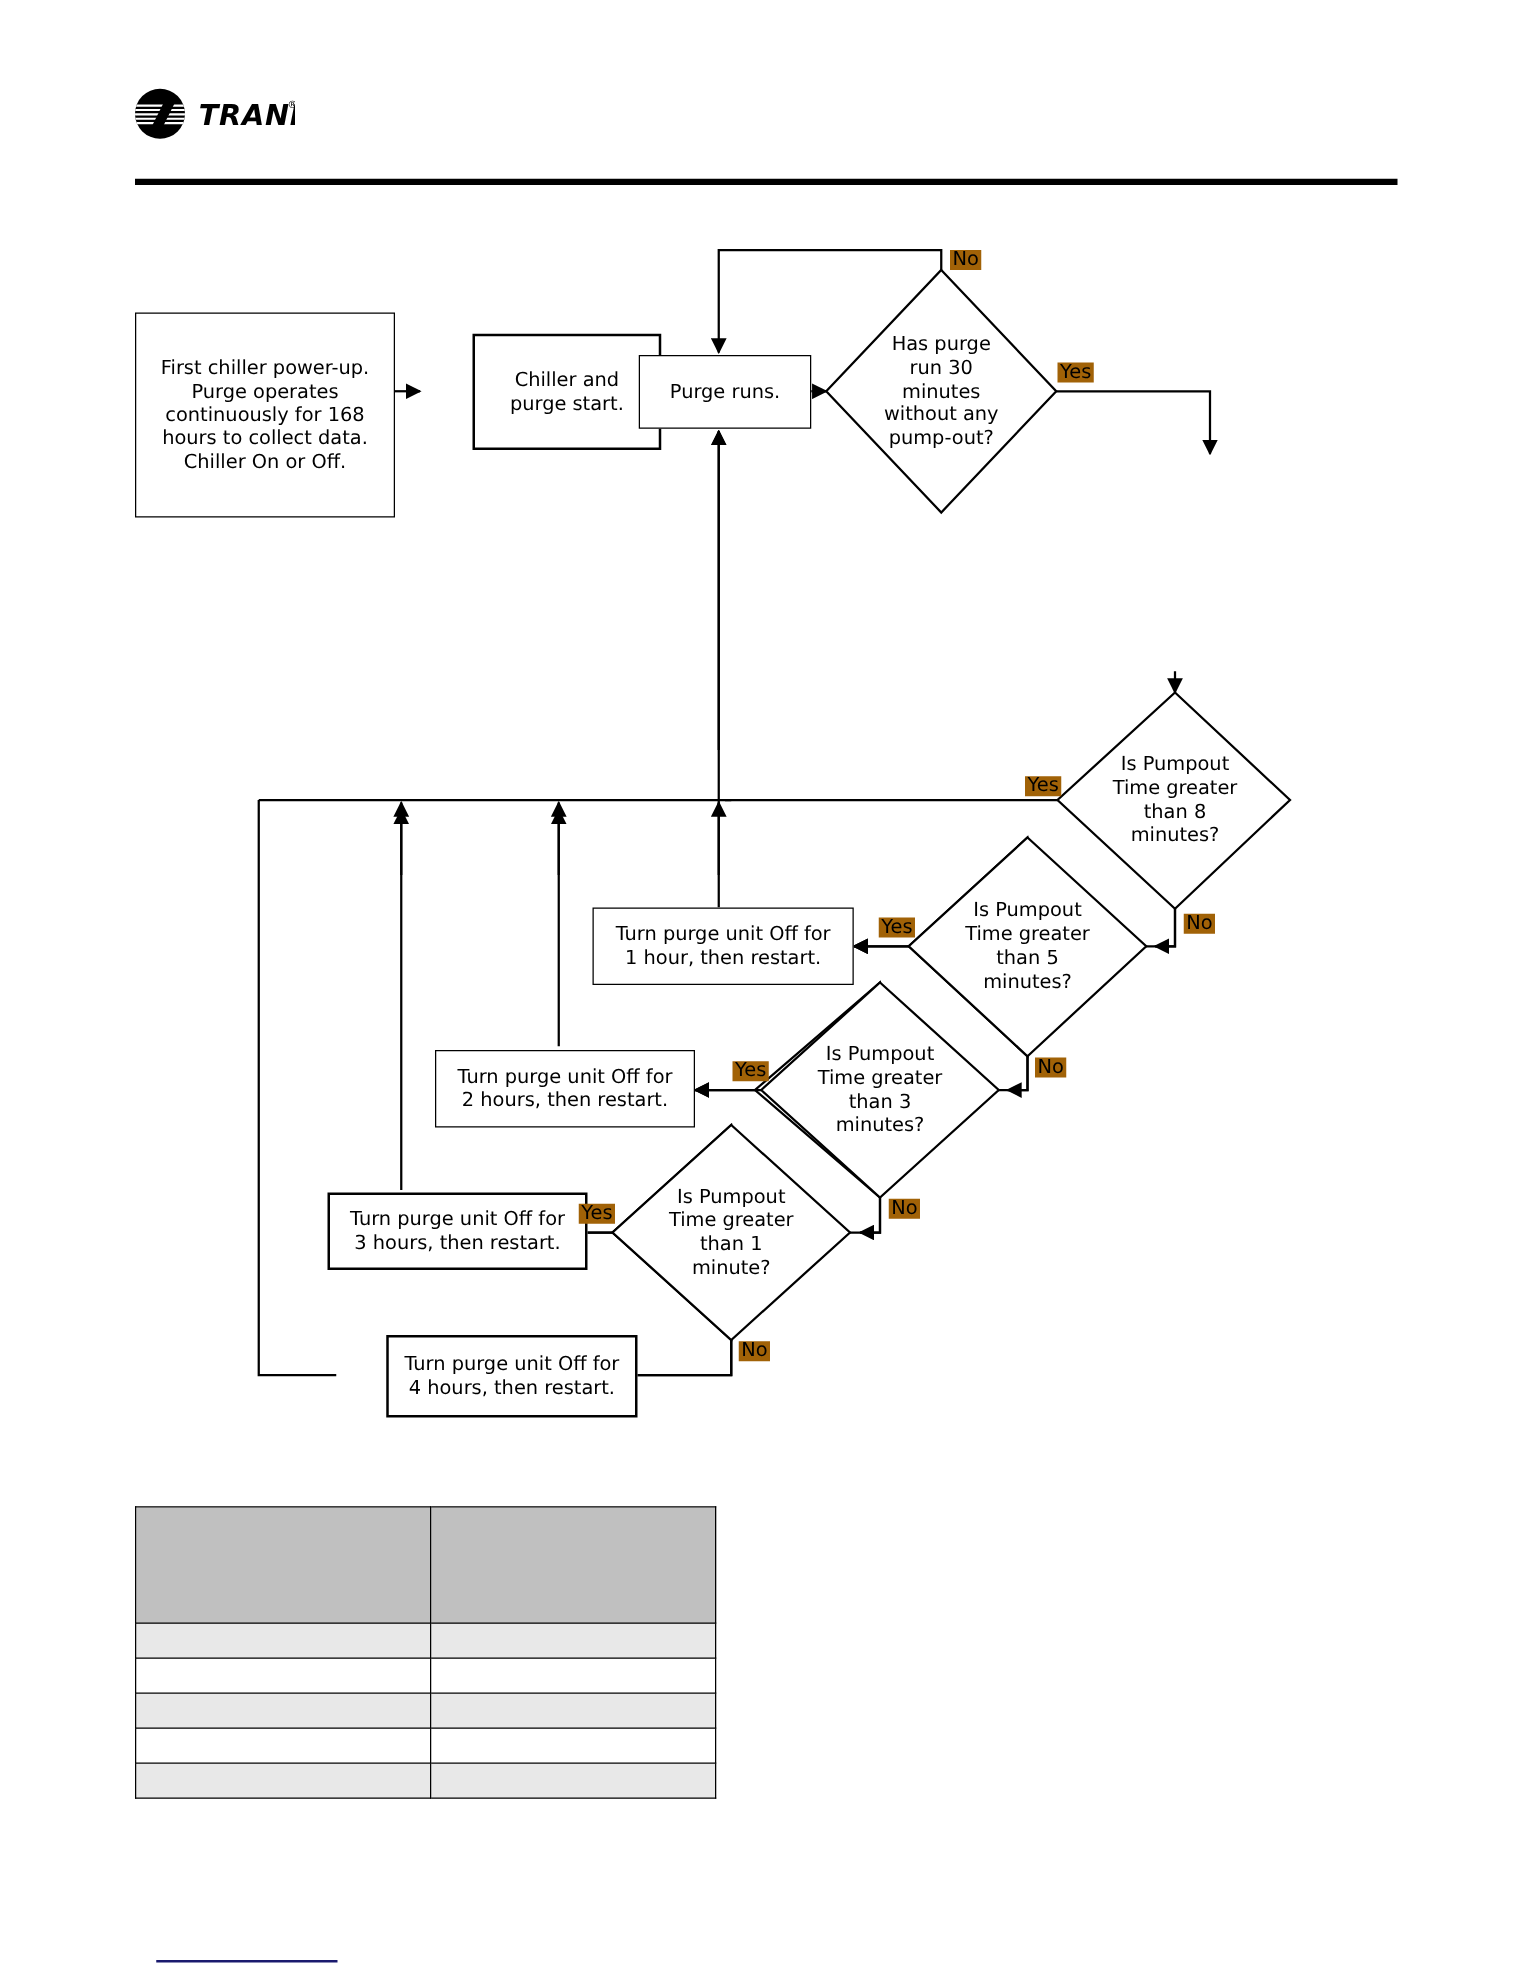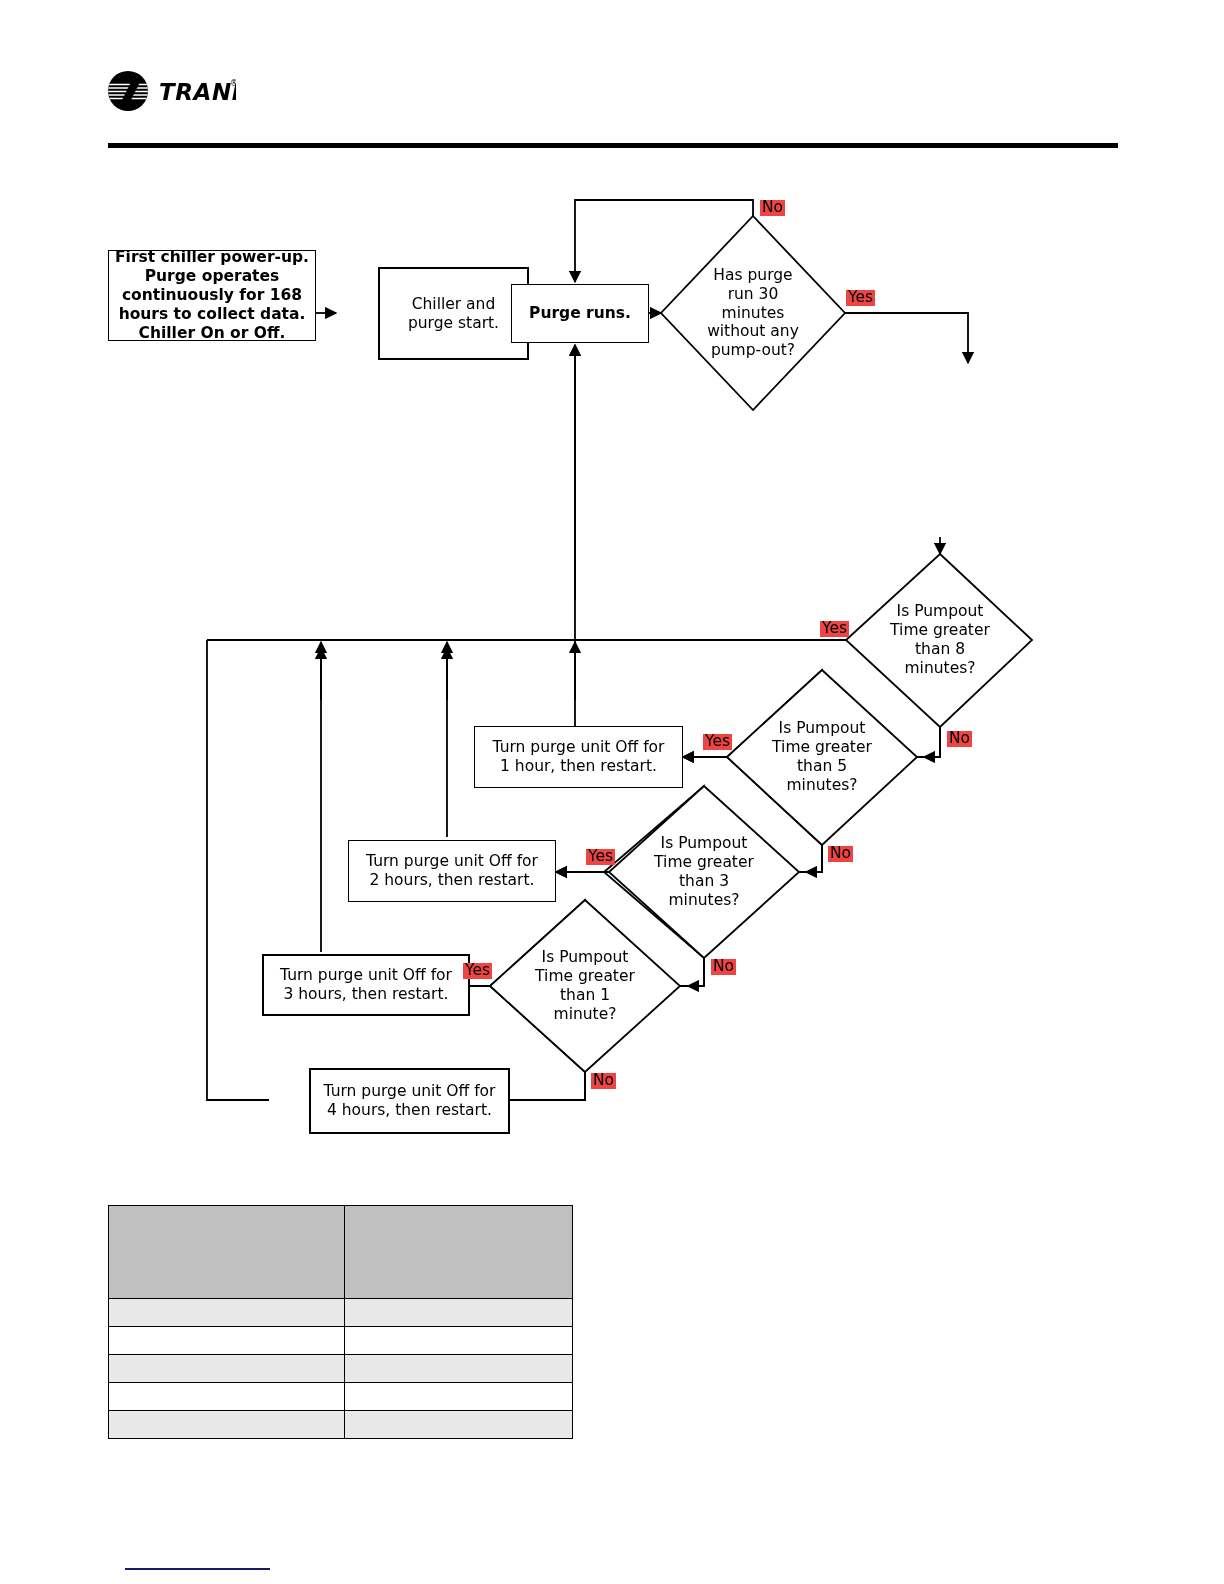--- a/index.html
+++ b/index.html
@@ -76,21 +76,21 @@
     align-items: center;
     justify-content: center;
     text-align: center;
     line-height: 1.22;
     white-space: pre-line;
     pointer-events: none;
   }
 
   .edge-label {
     position: absolute;
-    background: #ef4444;
+    background: #a16207;
     font-size: 15.5px;
     line-height: 1;
     padding: 0 2px;
   }
 
   
   #data-table {
     position: absolute;
     left: 108px;
     top: 1205px;
@@ -237,34 +237,34 @@
     </g>
 
     <g stroke="#000000" fill="none" stroke-width="1.8">
       <line x1="321" y1="700" x2="321" y2="642" marker-end="url(#arrow)"></line>
       <line x1="447" y1="700" x2="447" y2="642" marker-end="url(#arrow)"></line>
       <line x1="575" y1="700" x2="575" y2="642" marker-end="url(#arrow)"></line>
       <line x1="575" y1="600" x2="575" y2="345" marker-end="url(#arrow)"></line>
     </g>
   </svg>
 
-  <div class="node rect" style="left:108px; top:250px; width:208px; height:91px; font-size:15.5px;font-weight:bold;">
+  <div class="node rect" style="left:108px; top:250px; width:208px; height:164px; font-size:15.5px;">
     <span class="txt">First chiller power-up.
 Purge operates
 continuously for 168
 hours to collect data.
 Chiller On or Off.</span>
   </div>
 
   <div class="node rect-thick" style="left:338px; top:267px; width:151px; height:93px; font-size:15.5px;">
     <span class="txt">Chiller and
 purge start.</span>
   </div>
 
-  <div class="node rect" style="left:511px; top:284px; width:138px; height:59px; font-size:15.5px;font-weight:bold;">
+  <div class="node rect" style="left:511px; top:284px; width:138px; height:59px; font-size:15.5px;">
     <span class="txt">Purge runs.</span>
   </div>
 
   <div class="diamond-label" style="left:681px; top:262px; width:144px; height:102px; font-size:15.5px;">
     <span>Has purge
 run 30
 minutes
 without any
 pump-out?</span>
   </div>

